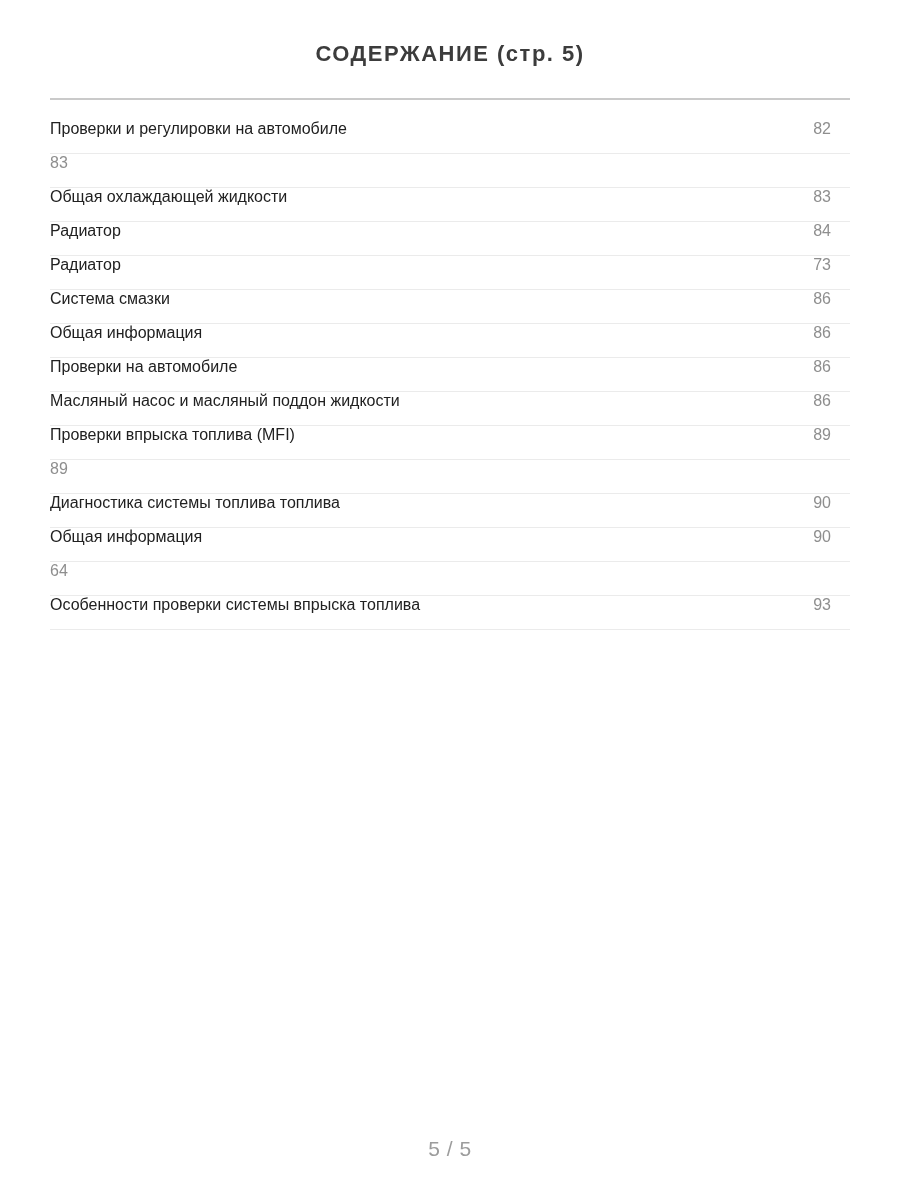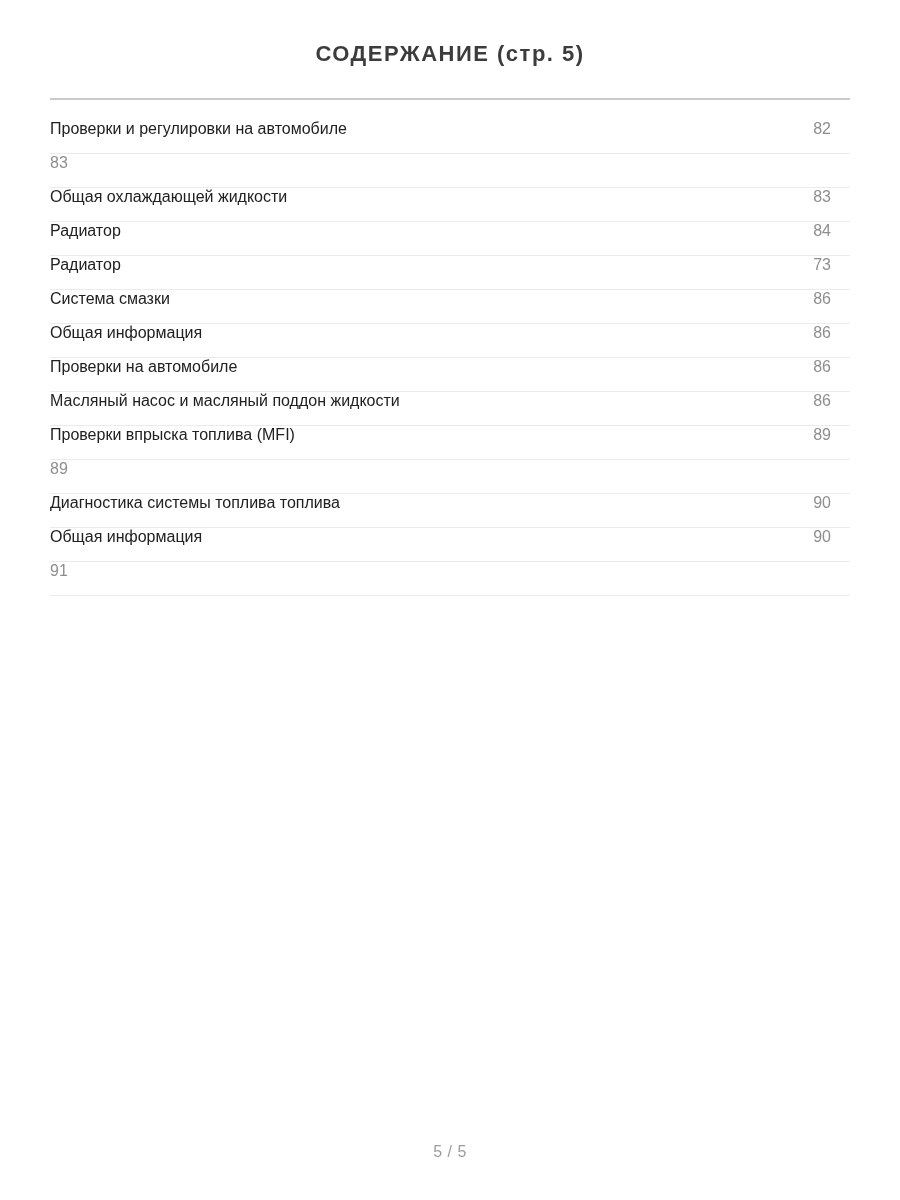--- a/index.html
+++ b/index.html
@@ -57,21 +57,21 @@
     color: var(--page-number-text);
     padding-right: 19px;
     white-space: nowrap;
   }
   .page-footer {
     position: absolute;
     left: 0;
     right: 0;
     bottom: 39px;
     text-align: center;
-    font-size: 16px;
+    font-size: 21px;
     letter-spacing: 0.5px;
     color: var(--footer-text);
   }
 </style>
 </head>
 <body>
 
 <div class="page">
   <h1 class="page-title">СОДЕРЖАНИЕ (стр. 5)</h1>
 
@@ -122,18 +122,22 @@
       </div>
       <div class="toc-row">
         <span class="toc-label">Диагностика системы топлива топлива</span>
         <span class="toc-page">90</span>
       </div>
       <div class="toc-row">
         <span class="toc-label">Общая информация</span>
         <span class="toc-page">90</span>
       </div>
       <div class="toc-row">
-        <span class="toc-page">91</span>
+        <span class="toc-page">64</span>
+      </div>
+      <div class="toc-row">
+        <span class="toc-label">Особенности проверки системы впрыска топлива</span>
+        <span class="toc-page">93</span>
       </div>
     </div>
 
   <div class="page-footer">5 / 5</div>
 </div>
 
 </body></html>

